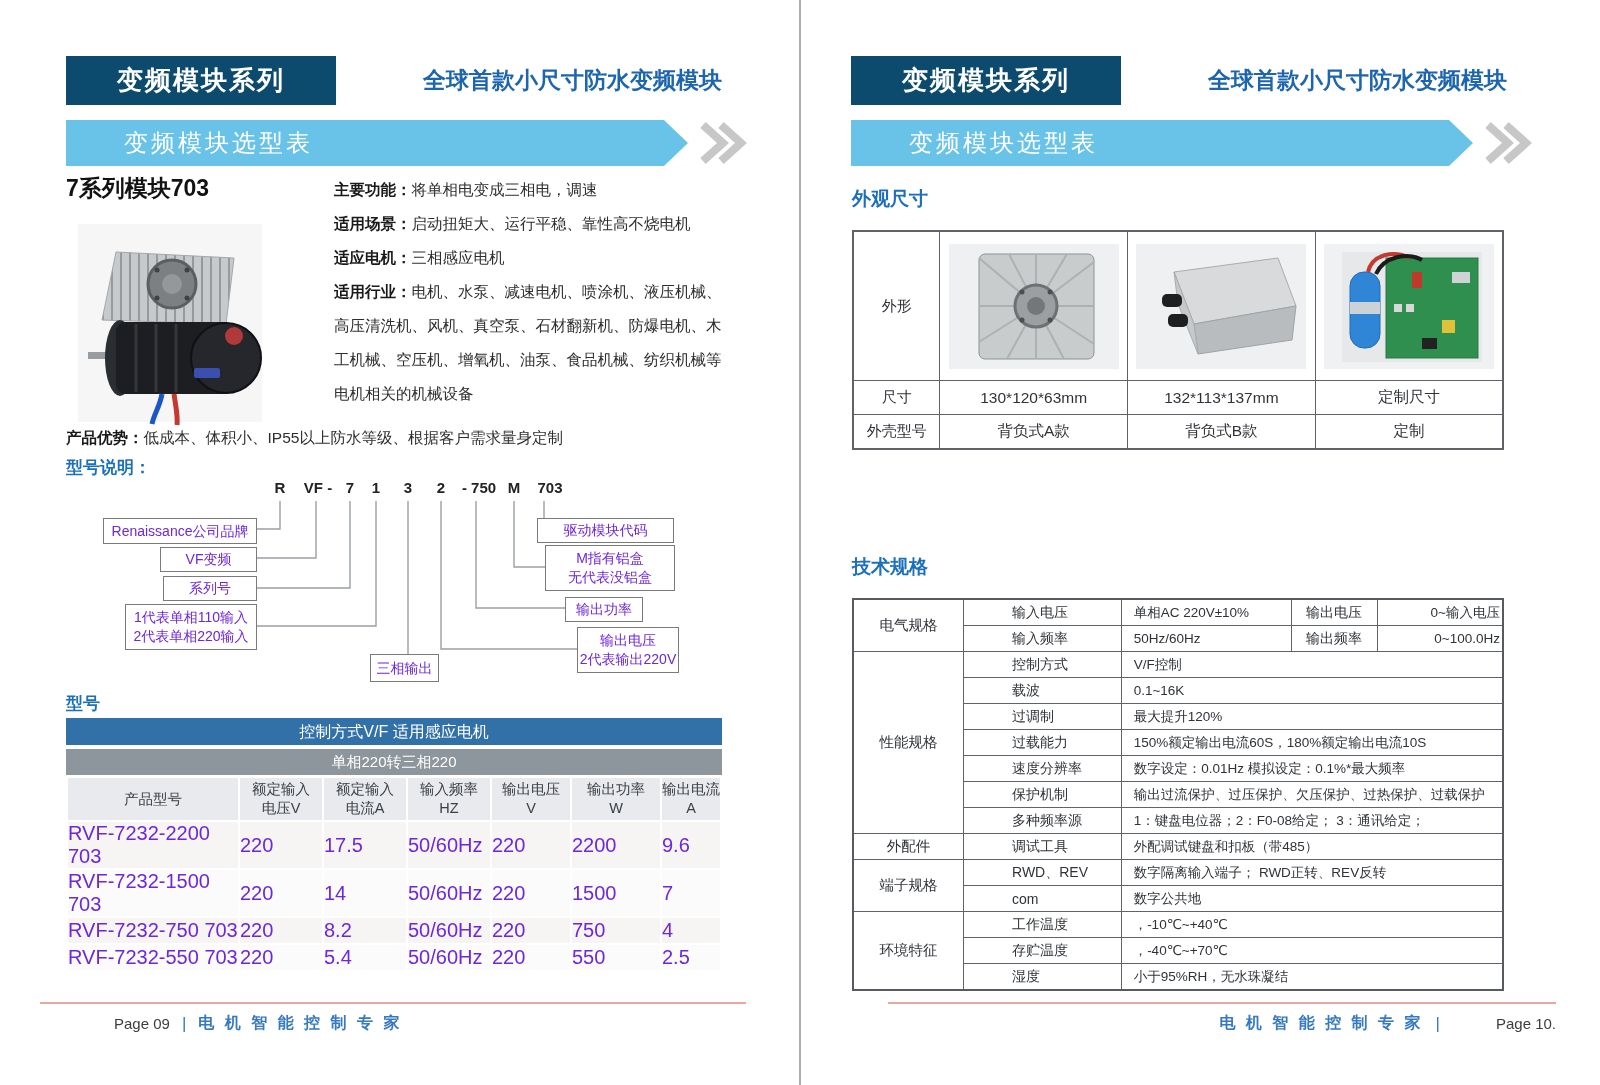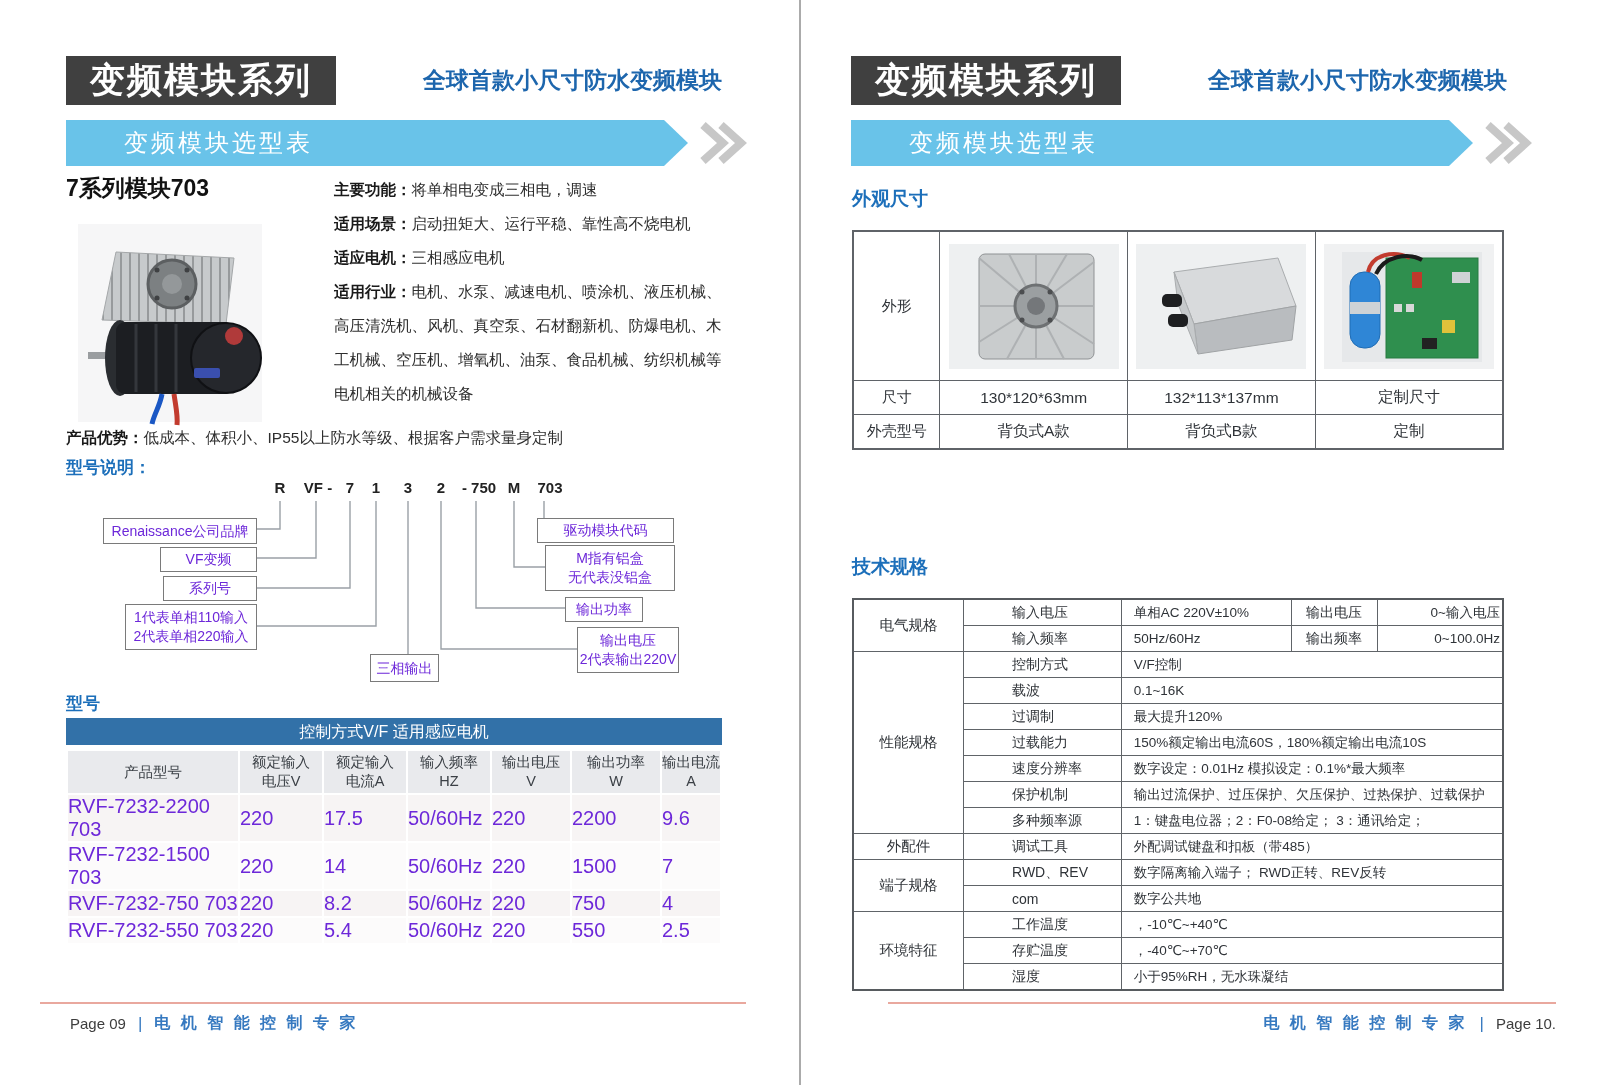--- a/index.html
+++ b/index.html
@@ -1,22 +1,22 @@
 <!DOCTYPE html>
 <html><head>
 <meta charset="utf-8">
 <style>
   html,body{margin:0;padding:0;background:#fff;}
   .canvas{position:relative;width:1600px;height:1085px;background:#ffffff;overflow:hidden;
           font-family:"Liberation Sans","DejaVu Sans",sans-serif;color:#333;}
   
   .pgdiv{position:absolute;left:799px;top:0;width:2px;height:1085px;background:#ababab;}
   
-  .badge{position:absolute;top:56px;width:270px;height:49px;background:#404040;color:#fff;
-         display:flex;align-items:center;justify-content:center;font-size:35px;font-weight:700;letter-spacing:2px;}
+  .badge{position:absolute;top:56px;width:270px;height:49px;background:#0c4a6e;color:#fff;
+         display:flex;align-items:center;justify-content:center;font-size:26px;font-weight:700;letter-spacing:2px;}
   .tagline{position:absolute;top:56px;width:382px;height:49px;display:flex;align-items:center;justify-content:flex-end;
            color:#1d66ad;font-size:23px;font-weight:700;}
   .banner{position:absolute;top:120px;width:622px;height:46px;background:#69c3e9;color:#fff;
           clip-path:polygon(0 0,calc(100% - 24px) 0,100% 50%,calc(100% - 24px) 100%,0 100%);}
   .banner span{display:block;line-height:46px;padding-left:58px;font-size:24px;letter-spacing:3px;}
   .chev{position:absolute;top:120px;width:54px;height:46px;}
   
   .ptitle{position:absolute;left:66px;top:173px;font-size:23px;font-weight:800;color:#121212;margin:0;}
   .photo{position:absolute;left:74px;top:218px;width:192px;height:208px;}
   .features{position:absolute;left:334px;top:173px;width:398px;font-size:15.5px;}
@@ -54,21 +54,21 @@
   table.tech{position:absolute;left:852px;top:598px;border-collapse:collapse;width:652px;border:2px solid #575b5f;}
   .tech td{border:1px solid #606468;font-size:13.5px;color:#2f3338;height:23px;padding:1px 8px;}
   .tech td.g{text-align:center;font-size:14.5px;padding:1px 2px;}
   .tech td.p{text-align:left;padding-left:48px;font-size:14px;white-space:nowrap;}
   .tech td.v{text-align:left;padding-left:12px;white-space:nowrap;}
   .tech td.p2{text-align:center;padding:1px 2px;font-size:14px;}
   .tech td.v2{text-align:right;padding:1px 2px;border-radius:6px;}
   
   .footline{position:absolute;top:1002px;height:2px;background:#e9a89e;}
   .footer{position:absolute;top:1013px;font-size:15px;display:flex;align-items:center;}
-  .pageno{color:#3d3d3d;}
+  .pageno{color:#3d3d3d;margin-left:44px;}
   .fdiv{color:#3679c0;margin:0 12px;font-size:17px;}
   .slogan{color:#3679c0;font-weight:700;font-size:16px;letter-spacing:3px;white-space:nowrap;}
 </style>
 </head>
 <body>
 
 <div class="canvas">
   <div class="pgdiv"></div>
 
   <div class="badge" style="left:66px;">变频模块系列</div>
@@ -156,20 +156,21 @@
 无代表没铝盒</div>
     <div class="dbox" style="left:499px;top:120px;width:76px;height:23px;">输出功率</div>
     <div class="dbox" style="left:511px;top:150px;width:100px;height:44px;">输出电压
 2代表输出220V</div>
   </div>
 
   <h4 class="blue-h" style="top:692px;">型号</h4>
 
   <div class="ltable">
     <div class="tbl-title">控制方式V/F 适用感应电机</div>
+    <div class="tbl-sub">单相220转三相220</div>
     <table class="lgrid">
       <colgroup>
           <col style="width:170px">
           <col style="width:82px">
           <col style="width:82px">
           <col style="width:82px">
           <col style="width:78px">
           <col style="width:88px">
           <col style="width:58px">
         </colgroup>

